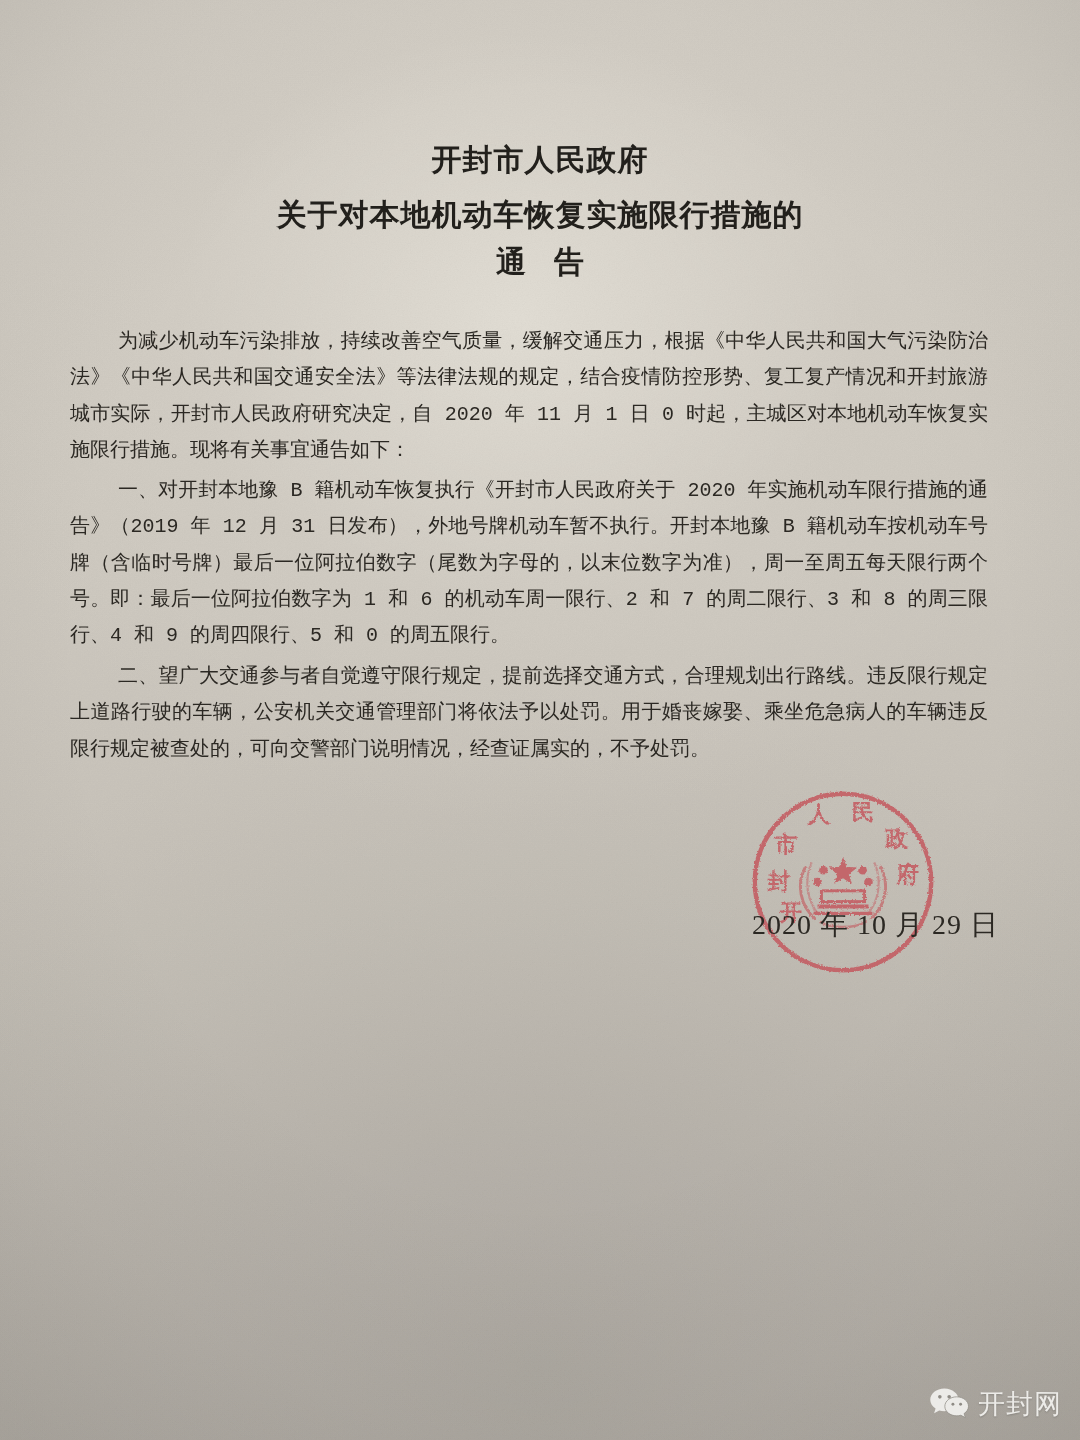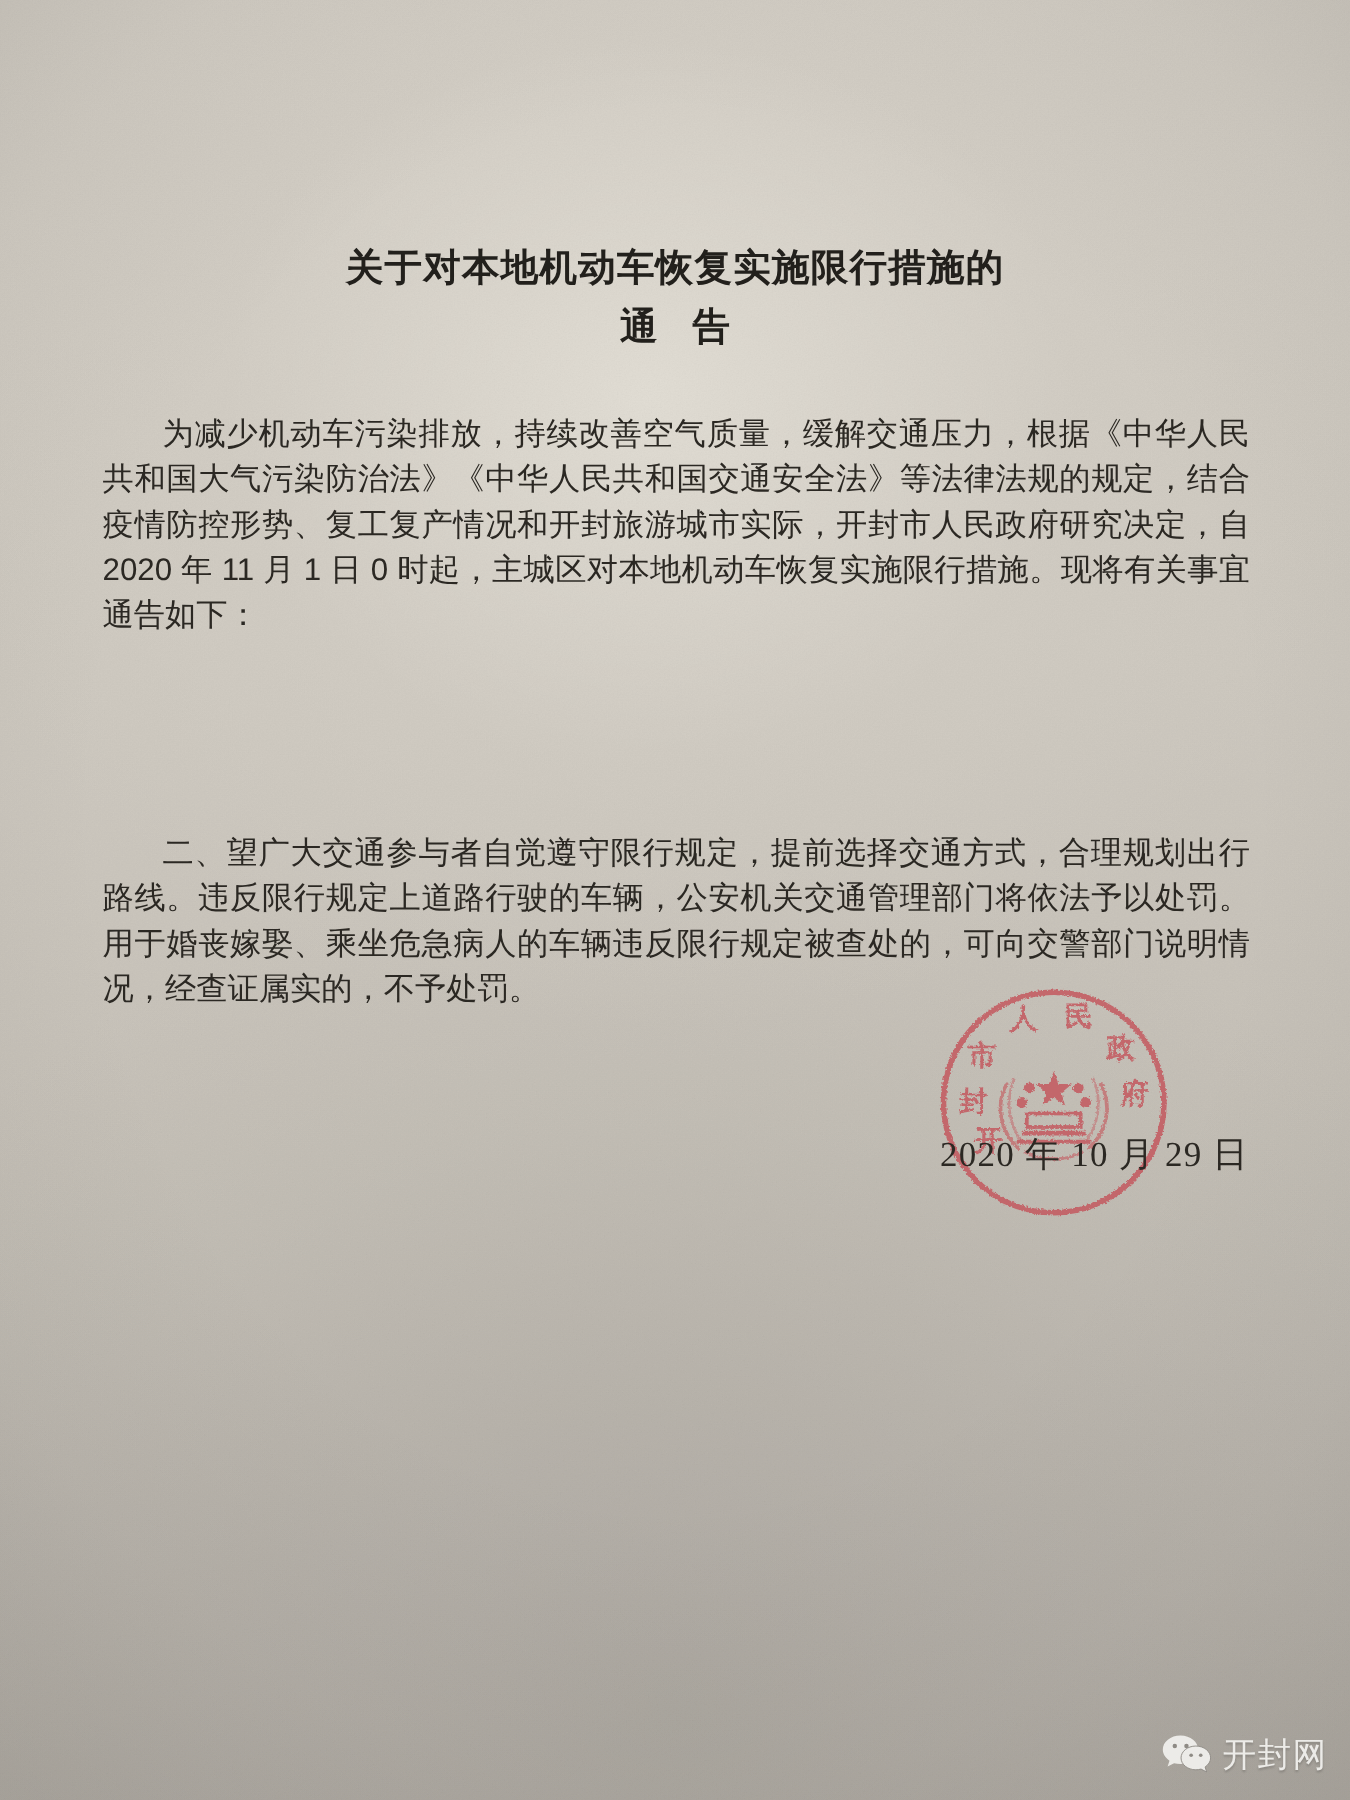--- a/index.html
+++ b/index.html
@@ -97,30 +97,30 @@
     top: 243px;
     font-size: 30px;
     line-height: 38px;
     letter-spacing: 28px;
     text-indent: 28px;
   }
 
   
   .doc-paragraph {
     position: absolute;
-    left: 82px;
+    left: 70px;
     width: 918px;
-    font-size: 25px;
+    font-size: 20px;
     line-height: 36.3px;
     text-align: justify;
     text-align-last: left;
     text-justify: inter-ideograph;
     text-indent: 48px;
     color: #2b2823;
-    font-family: Liberation Sans, sans-serif;
+    font-family: Liberation Mono, monospace;
   }
 
   #paragraph-preamble { top: 304px; }
   #paragraph-item-1   { top: 453px; }
   #paragraph-item-2   { top: 639px; }
 
   
   #official-seal {
     position: absolute;
     left: 745px;
@@ -186,27 +186,29 @@
         <feFuncA type="linear" slope="0.14"></feFuncA>
       </feComponentTransfer>
     </filter>
     <rect width="1080" height="1440" filter="url(#grainFilter)"></rect>
   </svg>
 
   <div id="paper-vignette"></div>
 
   <div id="document-body">
 
+    <div class="doc-title" id="title-line-1">开封市人民政府</div>
 
     <div class="doc-title" id="title-line-3">通告</div>
 
     <div class="doc-title" id="title-line-2">关于对本地机动车恢复实施限行措施的</div>
 
     <p class="doc-paragraph" id="paragraph-preamble">为减少机动车污染排放，持续改善空气质量，缓解交通压力，根据《中华人民共和国大气污染防治法》《中华人民共和国交通安全法》等法律法规的规定，结合疫情防控形势、复工复产情况和开封旅游城市实际，开封市人民政府研究决定，自 2020 年 11 月 1 日 0 时起，主城区对本地机动车恢复实施限行措施。现将有关事宜通告如下：</p>
 
+    <p class="doc-paragraph" id="paragraph-item-1">一、对开封本地豫 B 籍机动车恢复执行《开封市人民政府关于 2020 年实施机动车限行措施的通告》（2019 年 12 月 31 日发布），外地号牌机动车暂不执行。开封本地豫 B 籍机动车按机动车号牌（含临时号牌）最后一位阿拉伯数字（尾数为字母的，以末位数字为准），周一至周五每天限行两个号。即：最后一位阿拉伯数字为 1 和 6 的机动车周一限行、2 和 7 的周二限行、3 和 8 的周三限行、4 和 9 的周四限行、5 和 0 的周五限行。</p>
 
     <p class="doc-paragraph" id="paragraph-item-2">二、望广大交通参与者自觉遵守限行规定，提前选择交通方式，合理规划出行路线。违反限行规定上道路行驶的车辆，公安机关交通管理部门将依法予以处罚。用于婚丧嫁娶、乘坐危急病人的车辆违反限行规定被查处的，可向交警部门说明情况，经查证属实的，不予处罚。</p>
 
     <div id="official-seal">
       <svg id="seal-svg" viewBox="0 0 200 200" xmlns="http://www.w3.org/2000/svg">
         <defs>
           <filter id="sealRough">
             <feTurbulence type="fractalNoise" baseFrequency="0.55" numOctaves="4" seed="3" result="nz"></feTurbulence>
             <feDisplacementMap in="SourceGraphic" in2="nz" scale="3.2" xChannelSelector="R" yChannelSelector="G"></feDisplacementMap>
           </filter>

